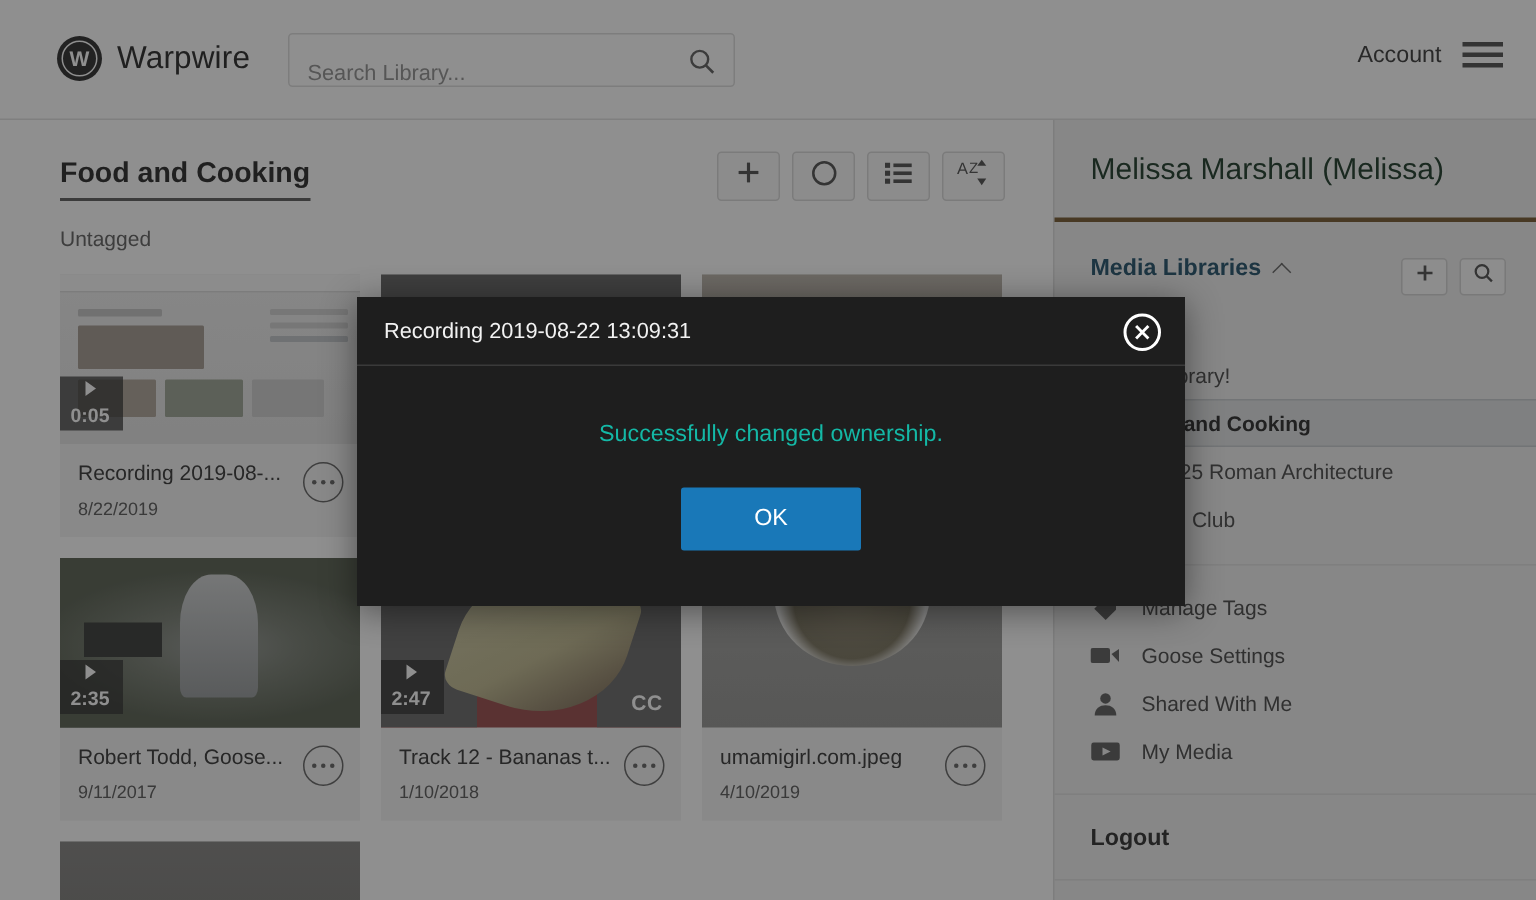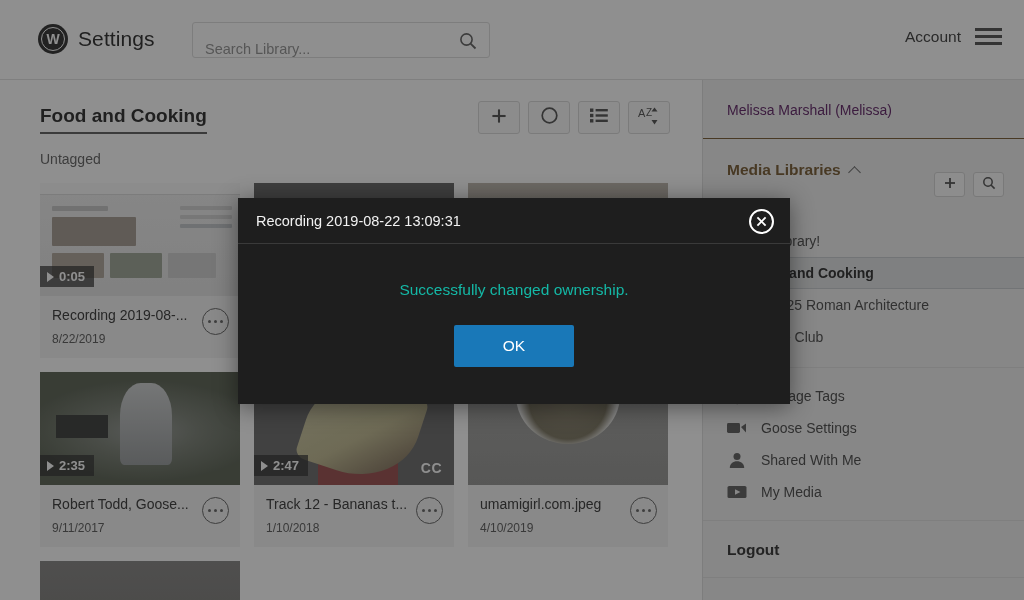--- a/index.html
+++ b/index.html
@@ -112,21 +112,21 @@
   .card { width: 200px; background: #f4f4f4; }
   .thumb {
     width: 200px; height: 113px; position: relative;
     overflow: hidden; background: #6e6e6e;
   }
   .duration {
     position: absolute; left: 0; bottom: 9px;
     background: rgba(60,60,60,.72); color: #fff;
     font-size: 13px; font-weight: bold;
     padding: 3px 9px 3px 7px;
-    display: flex; align-items: center; gap: 5px;
+    display: flex; align-items: center; gap: 5px; flex-direction: column;
   }
   .tri {
     width: 0; height: 0;
     border-left: 7px solid #fff;
     border-top: 5px solid transparent;
     border-bottom: 5px solid transparent;
   }
   .cc-badge {
     position: absolute; right: 12px; bottom: 9px;
     color: #fff; font-size: 14px; font-weight: bold;
@@ -204,26 +204,26 @@
   }
 
   
   .sidebar {
     position: absolute; top: 80px; right: 0;
     width: 322px; height: 520px;
     background: #f1f1f1; border-left: 1px solid #e0e0e0;
   }
   .sb-user {
     padding: 22px 24px 20px 24px;
-    font-size: 14px; color: #a21caf;
-    border-bottom: 1px solid #a16207;
+    font-size: 20px; color: #14532d;
+    border-bottom: 3px solid #a16207;
   }
   .sb-section-head {
     padding: 22px 24px 12px 24px;
-    font-size: 15.5px; font-weight: bold; color: #a16207;
+    font-size: 15.5px; font-weight: bold; color: #0369a1;
     display: flex; align-items: center; gap: 9px;
   }
   .chevron-up {
     width: 9px; height: 9px;
     border-left: 1.6px solid #707070;
     border-top: 1.6px solid #707070;
     transform: rotate(45deg); margin-top: 4px;
   }
   .lib-actions {
     position: absolute; right: 20px; top: 92px;
@@ -312,21 +312,21 @@
 
 <div id="app">
 
   <div id="page">
 
     <div class="header">
       <div class="brand">
         <div class="logo-circle">
           <span class="logo-w">W</span>
         </div>
-        <span class="brand-name">Settings</span>
+        <span class="brand-name">Warpwire</span>
       </div>
 
       <div class="searchbar">
         <input type="text" placeholder="Search Library..." style="">
         <span class="search-icn">
           <svg width="18" height="18" viewBox="0 0 18 18">
             <circle cx="7.5" cy="7.5" r="5.6" fill="none" stroke="#6b6b6b" stroke-width="1.6"></circle>
             <line x1="11.6" y1="11.6" x2="16.5" y2="16.5" stroke="#6b6b6b" stroke-width="1.8"></line>
           </svg>
         </span>

